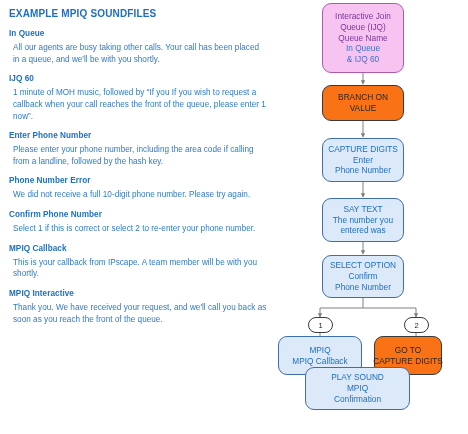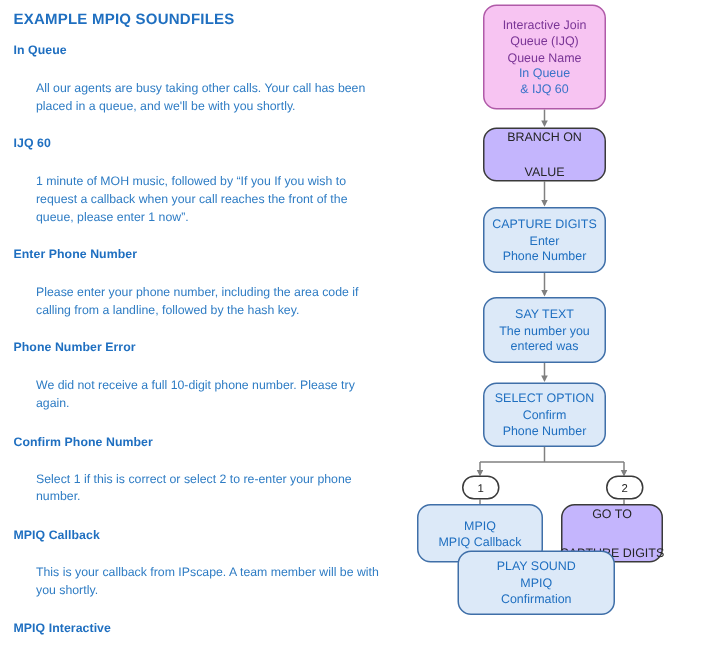--- a/index.html
+++ b/index.html
@@ -36,21 +36,21 @@
     font-size: 8.2px;
     font-weight: bold;
     color: #1F6FC0;
     margin: 0 0 1px 0;
     letter-spacing: 0.05px;
   }
   .sf-body {
     font-size: 8.2px;
     font-weight: normal;
     color: #2E7CC4;
-    margin: 15px;
+    margin: 4px;
     line-height: 1.42;
     letter-spacing: 0.01px;
   }
 
   
   #flowchart {
     position: absolute;
     left: 0;
     top: 0;
     width: 468px;
@@ -80,25 +80,24 @@
   
   .node.pink {
     background: #F7C4F2;
     border: 1.1px solid #B05AA8;
     font-size: 8.3px;
   }
   .node.pink .ln.purple { color: #7A3596; }
   .node.pink .ln.blue   { color: #3A73C8; }
 
   .node.plain {
-    background: #c4b5fd;
+    background: #f97316;
     border: 1.1px solid #3A3A3A;
     color: #262626;
     font-size: 8.3px;
-    justify-content: space-between;
   }
 
   .node.blue {
     background: #DCE9F8;
     border: 1.2px solid #3F6FA8;
     color: #1F6FC0;
     font-size: 8.3px;
   }
   .node.blue .ln.head { color: #1F6FC0; }
 
@@ -156,20 +155,21 @@
     <p class="sf-body">Select 1 if this is correct or select 2 to re-enter your phone number.</p>
   </div>
 
   <div class="sf-entry">
     <p class="sf-name">MPIQ Callback</p>
     <p class="sf-body">This is your callback from IPscape. A team member will be with you shortly.</p>
   </div>
 
   <div class="sf-entry">
     <p class="sf-name">MPIQ Interactive</p>
+    <p class="sf-body">Thank you. We have received your request, and we'll call you back as soon as you reach the front of the queue.</p>
   </div>
 </div>
 
 <div id="flowchart">
 
   <svg id="connectors" viewBox="0 0 468 434" xmlns="http://www.w3.org/2000/svg">
     <defs>
       <marker id="arrow" markerWidth="6" markerHeight="6" refX="3.2" refY="2.2" orient="auto" markerUnits="strokeWidth">
         <path d="M0,0 L4.4,2.2 L0,4.4 z" fill="#808080"></path>
       </marker>

